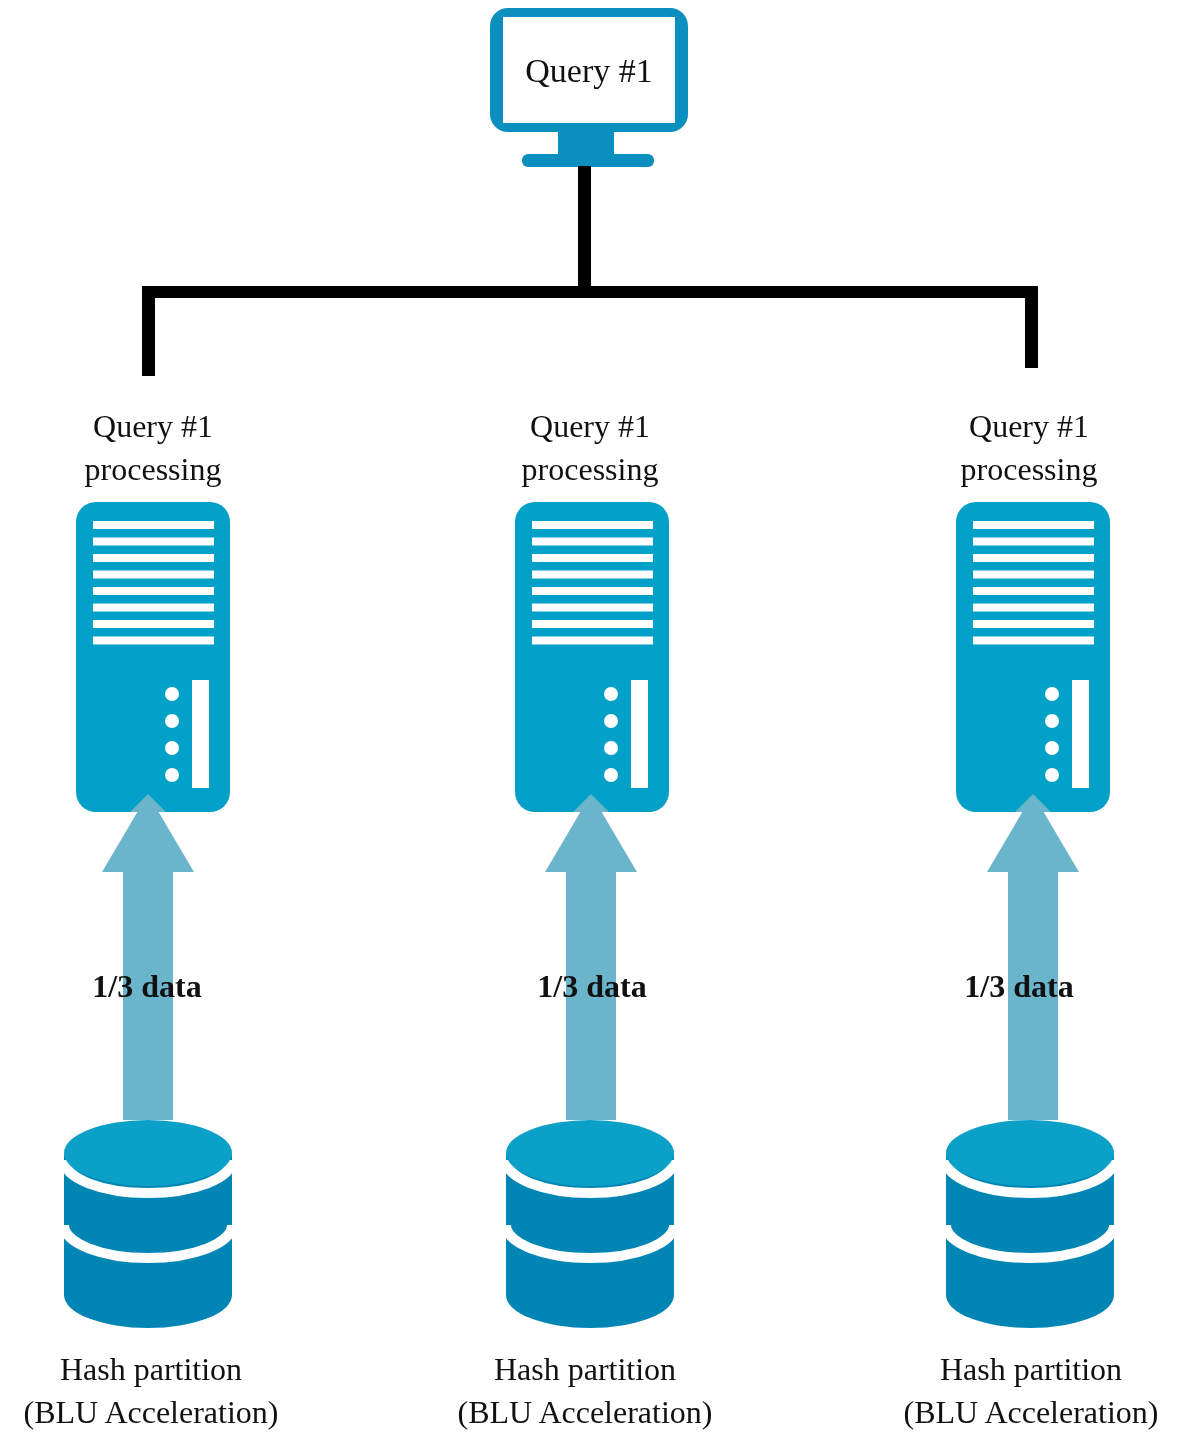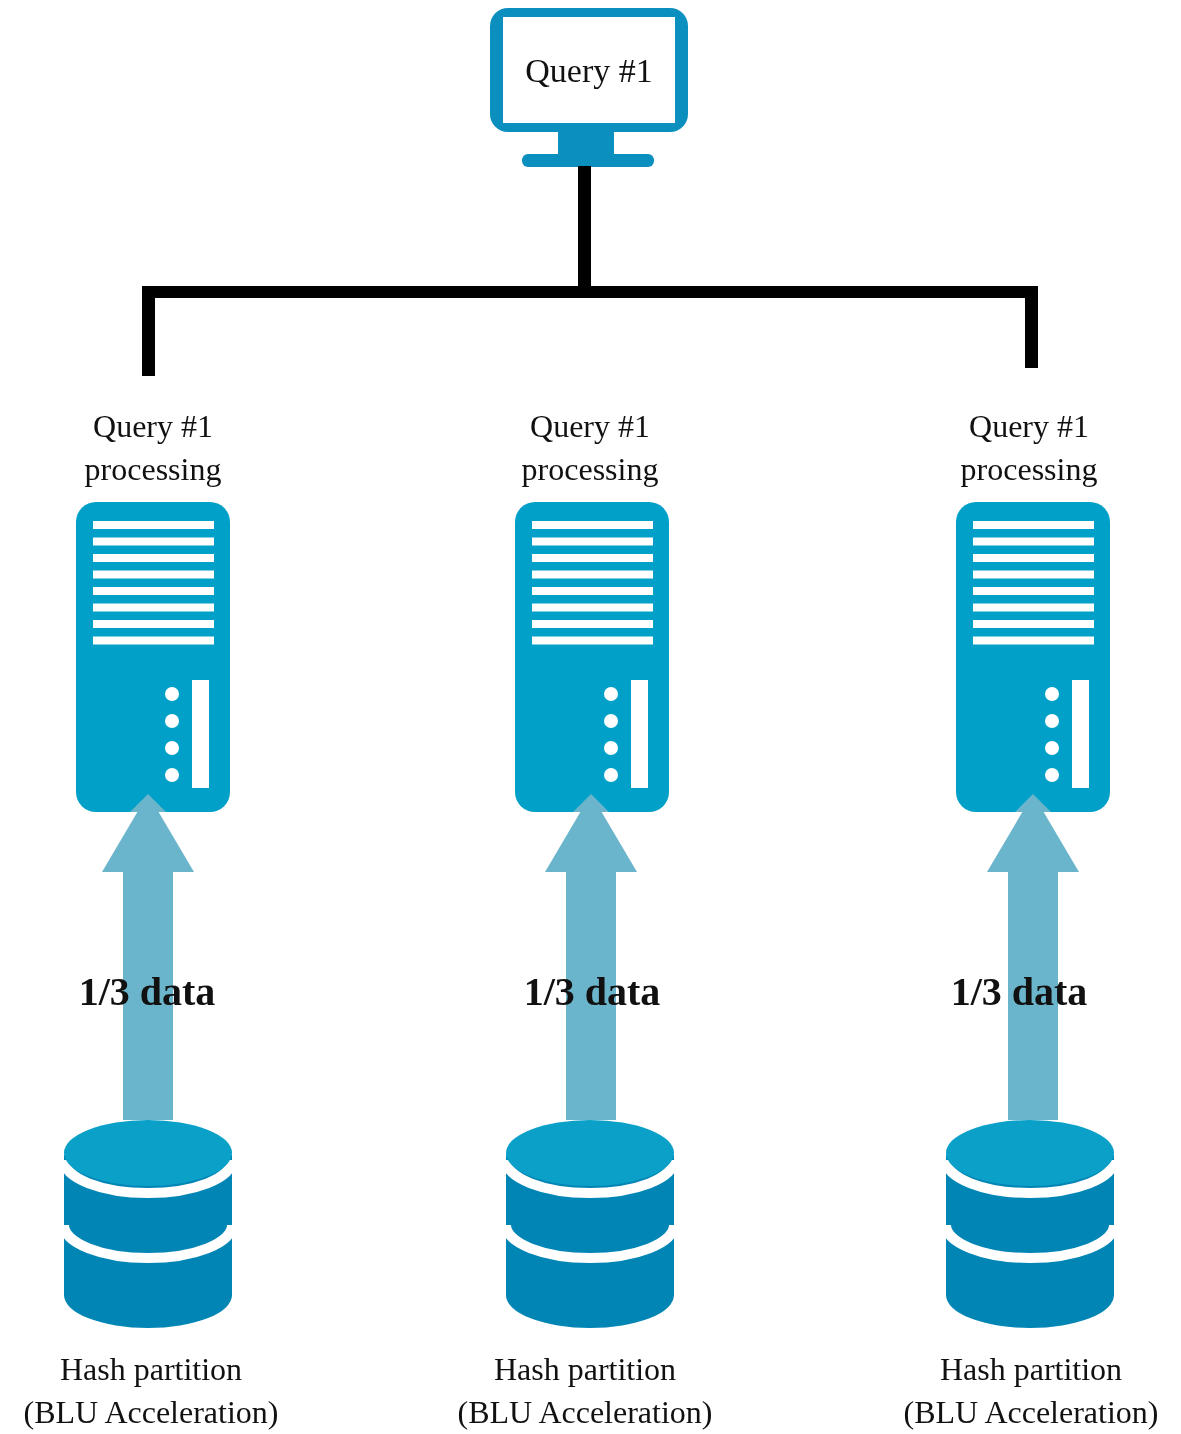--- a/index.html
+++ b/index.html
@@ -3,21 +3,21 @@
   <meta charset="utf-8">
   <style>
     html, body { margin: 0; padding: 0; background: #ffffff; }
     body { width: 1181px; height: 1434px; position: relative; overflow: hidden;
            font-family: "Liberation Sans", sans-serif; color: #111; }
     #diagram { position: absolute; left: 0; top: 0; }
     .lbl { position: absolute; text-align: center; white-space: nowrap;
            font-family: Liberation Serif, serif; color: #111; }
     .monitor-text { font-size: 34px; }
     .node-label { font-size: 32px; line-height: 43px; width: 260px; }
-    .arrow-label { font-size: 40px; font-weight: bold; width: 220px; }
+    .arrow-label { font-size: 32px; font-weight: bold; width: 220px; }
     .db-label { font-size: 32px; line-height: 43px; width: 330px; }
   </style>
 </head>
 <body>
 
 <svg id="diagram" width="1181" height="1434" viewBox="0 0 1181 1434">
 
   <g>
     <rect x="490" y="8" width="198" height="124" rx="18" fill="#0a8fbf"></rect>
     <rect x="503" y="17" width="172" height="106" fill="#ffffff"></rect>

